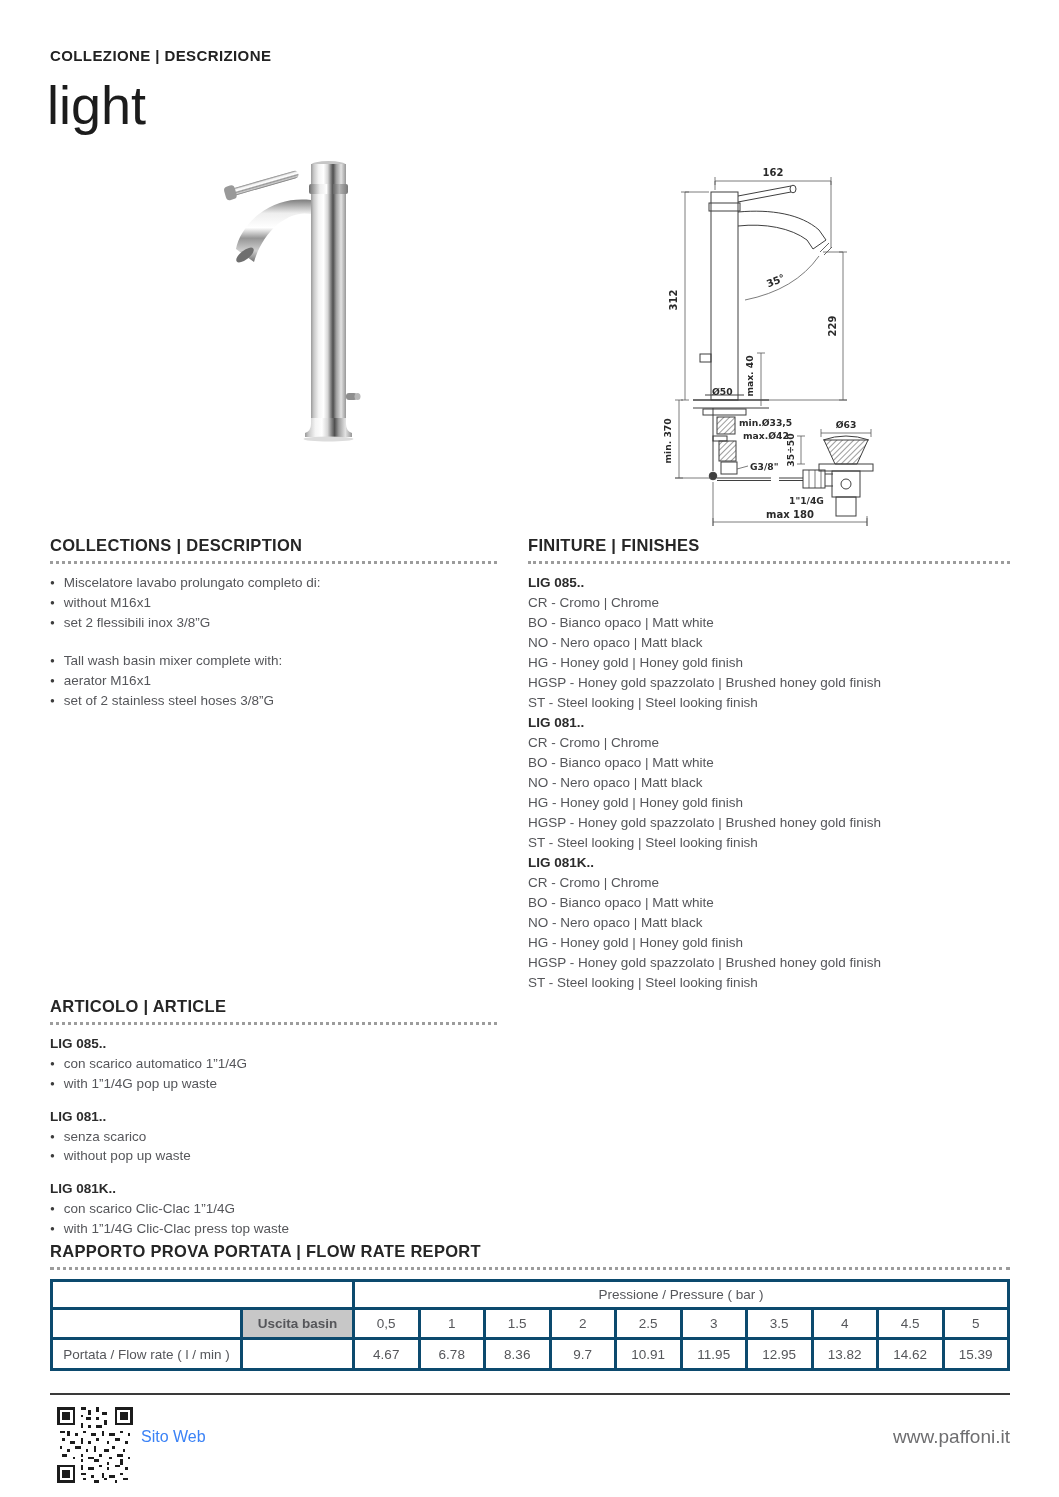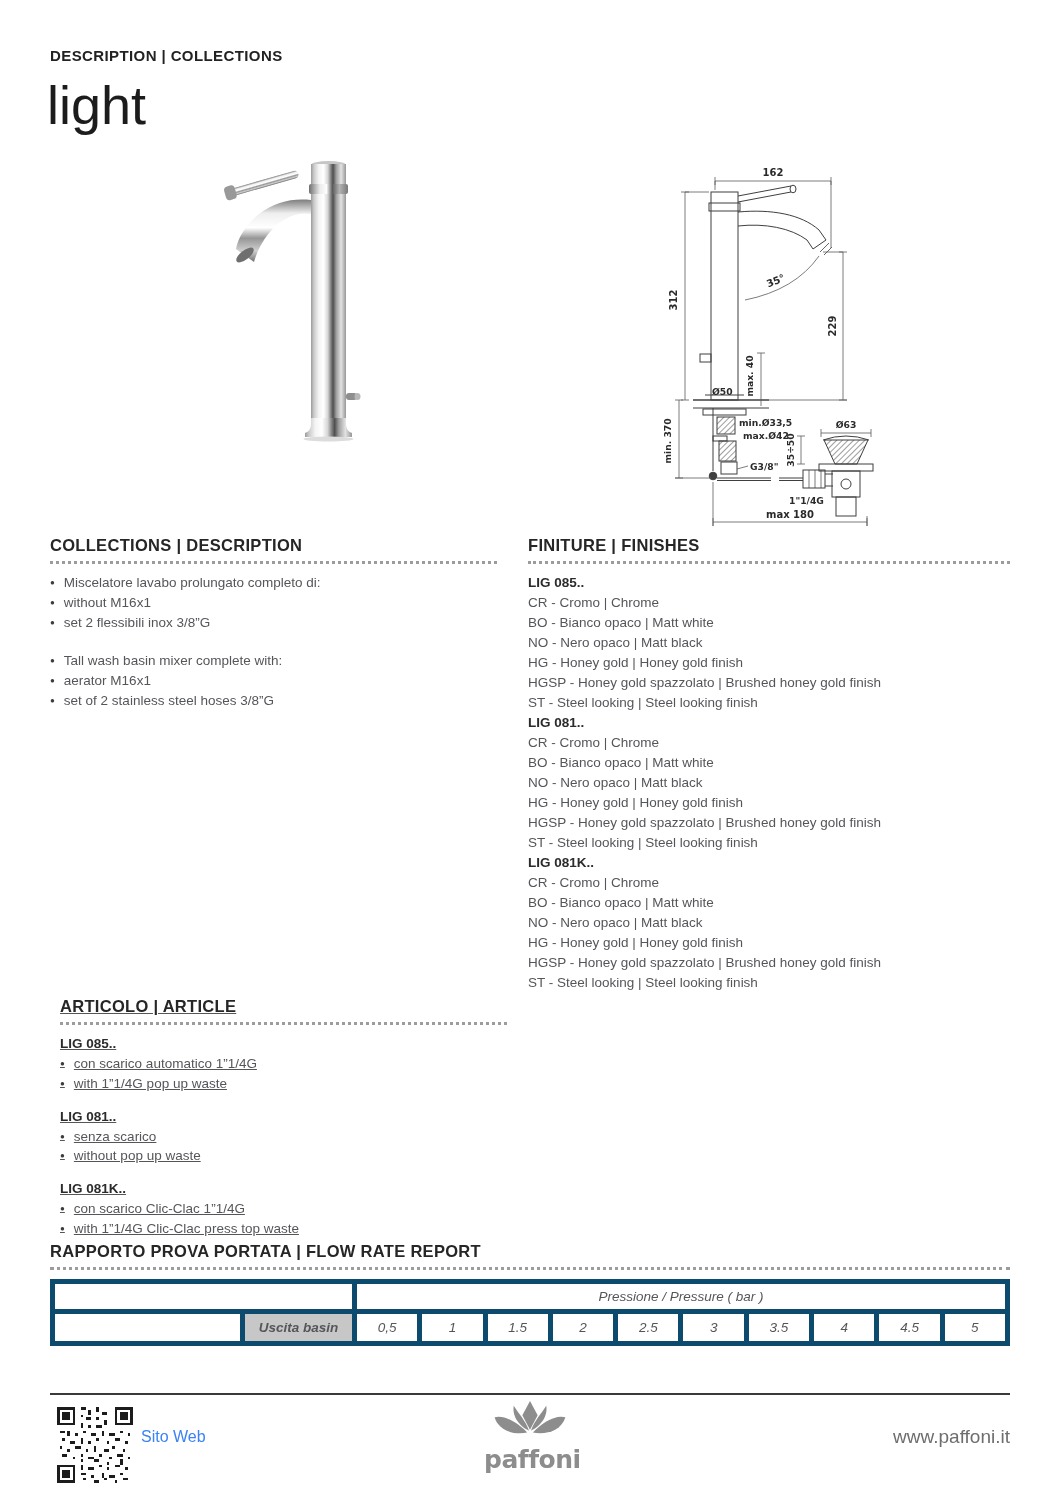--- a/index.html
+++ b/index.html
@@ -9,55 +9,55 @@
         letter-spacing:.4px;color:#222;}
   .page-title{position:absolute;left:47px;top:74px;font-size:54px;font-weight:400;color:#1c1c1c;}
   .photo{position:absolute;left:180px;top:150px;width:250px;height:320px;}
   .drawing{position:absolute;left:653px;top:148px;width:282px;height:385px;}
   .drawing text{font-family:"DejaVu Sans",sans-serif;font-size:10px;font-weight:600;fill:#2a2a2a;}
   .drawing .small{font-size:9.2px;}
   h2.sec{margin:0;font-size:16.5px;font-weight:700;color:#262626;letter-spacing:.3px;}
   .dotted{border-bottom:3px dotted #9c9c9c;height:6px;margin-bottom:9px;}
   .sec-desc{position:absolute;left:50px;top:536px;width:447px;}
   .sec-fin{position:absolute;left:528px;top:536px;width:482px;}
-  .sec-art{position:absolute;left:60px;top:997px;width:447px;text-decoration:underline;}
+  .sec-art{position:absolute;left:50px;top:997px;width:447px;}
   .sec-flow{position:absolute;left:50px;top:1242px;width:960px;}
   .bullets{font-size:13.5px;line-height:19.8px;color:#55565a;}
   .bullets .bi{display:flex;}
   .bullets .bi::before{content:"●";font-size:8px;line-height:19.8px;margin-right:9px;color:#3c3c3c;}
   .ggap{height:19px;}
   .agap{height:13px;}
   .fin-line{font-size:13.5px;line-height:20px;color:#55565a;}
   .code{font-size:13.5px;line-height:20px;font-weight:700;color:#2b2b2b;}
   .art .code{line-height:20px;}
   table.flow{width:960px;border-collapse:collapse;table-layout:fixed;margin-top:5px;
         border:2px solid #4e4e50;}
-  table.flow td{border:5px solid #0c4a6e;font-size:13.5px;color:#55565a;text-align:center;
-        padding:0;overflow:hidden;white-space:nowrap;font-style:italic;}
+  table.flow td{border:3px solid #0c4a6e;font-size:13.5px;color:#55565a;text-align:center;
+        padding:0;overflow:hidden;white-space:nowrap;}
   table.flow tr.r1 td{height:25px;}
   table.flow tr.r2 td{height:27px;}
   table.flow tr.r3 td{height:28px;}
   td.bhid{border-bottom-style:hidden;}
   td.thid{border-top-style:hidden;}
   td.uscita{font-size:11px;font-weight:700;color:#2e2e2e;}
   td.rowlabel{text-align:left;padding-left:6px;}
   .footer-line{position:absolute;left:50px;top:1393px;width:960px;border-top:2px solid #3a3a3a;}
   .qr{position:absolute;left:57px;top:1407px;width:76px;height:76px;}
   .sito{position:absolute;left:141px;top:1428px;font-size:16px;color:#3b82f6;}
   .logo{position:absolute;left:484px;top:1401px;width:92px;text-align:center;}
   .logo-text{font-size:25px;font-weight:700;color:#8d8d8d;letter-spacing:-.5px;
         font-family:"DejaVu Sans",sans-serif;margin-top:-4px;}
   .website{position:absolute;right:49px;top:1426px;font-size:19px;color:#6e6e70;text-decoration:none;}
 </style>
 </head>
 <body>
 
 <div class="page">
 
-  <div class="collection-label">DESCRIPTION | COLLECTIONS</div>
+  <div class="collection-label">COLLEZIONE | DESCRIZIONE</div>
   <div class="page-title">light</div>
 
   <svg class="photo" viewBox="0 0 250 320">
     <defs>
       <linearGradient id="chromeH" x1="0" y1="0" x2="1" y2="0">
         <stop offset="0" stop-color="#9a9a9a"></stop>
           <stop offset=".08" stop-color="#c9c9c9"></stop>
         <stop offset=".22" stop-color="#f4f4f4"></stop>
           <stop offset=".36" stop-color="#ffffff"></stop>
         <stop offset=".48" stop-color="#d6d6d6"></stop>
@@ -276,20 +276,34 @@
         <td>1</td>
         <td>1.5</td>
         <td>2</td>
         <td>2.5</td>
         <td>3</td>
         <td>3.5</td>
         <td>4</td>
         <td>4.5</td>
         <td>5</td>
       </tr>
+      <tr class="r3">
+        <td class="rowlabel">Portata / Flow rate ( l / min )</td>
+        <td></td>
+        <td>4.67</td>
+        <td>6.78</td>
+        <td>8.36</td>
+        <td>9.7</td>
+        <td>10.91</td>
+        <td>11.95</td>
+        <td>12.95</td>
+        <td>13.82</td>
+        <td>14.62</td>
+        <td>15.39</td>
+      </tr>
     </tbody>
       </table>
   </div>
 
   <div class="footer-line"></div>
   <svg class="qr" viewBox="0 0 29 29" shape-rendering="crispEdges">
     <rect width="29" height="29" fill="#fff"></rect>
     <g fill="#1c1c1c">
       <rect x="0" y="0" width="7" height="7"></rect>
         <rect x="1" y="1" width="5" height="5" fill="#fff"></rect>
@@ -297,27 +311,15 @@
       <rect x="22" y="0" width="7" height="7"></rect>
         <rect x="23" y="1" width="5" height="5" fill="#fff"></rect>
         <rect x="24" y="2" width="3" height="3"></rect>
       <rect x="0" y="22" width="7" height="7"></rect>
         <rect x="1" y="23" width="5" height="5" fill="#fff"></rect>
         <rect x="2" y="24" width="3" height="3"></rect>
       <path d="M9 0h2v1h-2z M12 1h1v2h-1z M9 3h1v1h-1z M11 4h2v1h-2z M9 6h1v2h-1z M12 7h1v1h-1z M15 0h1v2h-1z M17 2h2v1h-2z M15 4h1v1h-1z M18 5h1v2h-1z M15 7h2v1h-2z M1 9h2v1h-2z M4 9h1v2h-1z M7 10h1v1h-1z M10 9h1v1h-1z M13 10h2v1h-2z M17 9h1v2h-1z M20 10h2v1h-2z M24 9h1v1h-1z M27 10h1v1h-1z M2 12h1v1h-1z M5 13h2v1h-2z M9 12h1v2h-1z M12 13h1v1h-1z M15 12h1v1h-1z M19 13h1v1h-1z M22 12h2v1h-2z M26 13h1v1h-1z M1 15h1v1h-1z M4 16h1v1h-1z M7 15h2v1h-2z M11 16h1v1h-1z M14 15h1v2h-1z M18 16h2v1h-2z M21 15h1v1h-1z M25 16h1v1h-1z M2 18h2v1h-2z M6 19h1v1h-1z M9 18h1v1h-1z M12 19h2v1h-2z M16 18h1v1h-1z M20 19h1v1h-1z M23 18h2v1h-2z M27 19h1v1h-1z M9 20h1v1h-1z M14 20h2v1h-2z M19 21h1v1h-1z M24 20h1v2h-1z M9 22h1v2h-1z M12 23h2v1h-2z M16 22h1v1h-1z M19 23h1v1h-1z M22 22h2v1h-2z M26 23h1v1h-1z M9 25h2v1h-2z M13 26h1v1h-1z M17 25h1v2h-1z M20 26h2v1h-2z M24 25h1v1h-1z M10 27h1v1h-1z M14 28h2v1h-2z M18 27h1v1h-1z M22 28h1v1h-1z M25 27h2v1h-2z"></path>
     </g>
   </svg>
   <div class="sito">Sito Web</div>
-  <div class="logo">
-    <svg width="88" height="44" viewBox="0 0 90 46">
-      <g fill="#8d8d8d">
-        <path d="M45,0 L53,15 L45,30 L37,15 Z"></path>
-        <path d="M28,5 C33,13 40,20 44,31 C35,27 26,17 28,5 Z"></path>
-        <path d="M62,5 C57,13 50,20 46,31 C55,27 64,17 62,5 Z"></path>
-        <path d="M8,17 C19,14 34,24 42,33 C29,36 12,31 8,17 Z"></path>
-        <path d="M82,17 C71,14 56,24 48,33 C61,36 78,31 82,17 Z"></path>
-      </g>
-    </svg>
-    <div class="logo-text">paffoni</div>
-  </div>
   <a class="website" href="#">www.paffoni.it</a>
 
 </div>
 
 </body></html>

